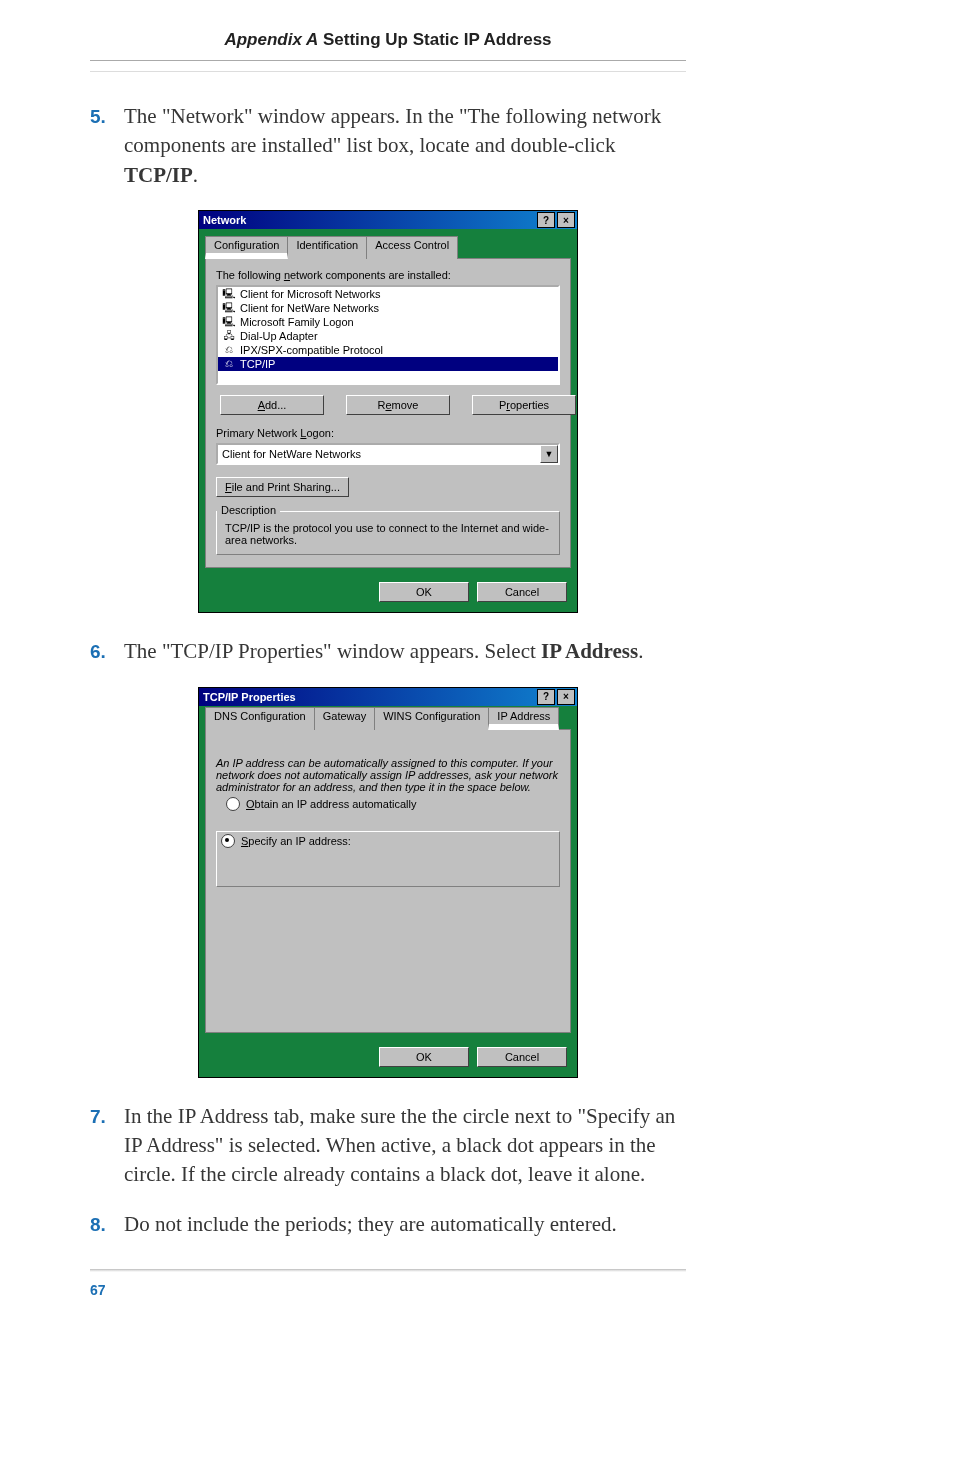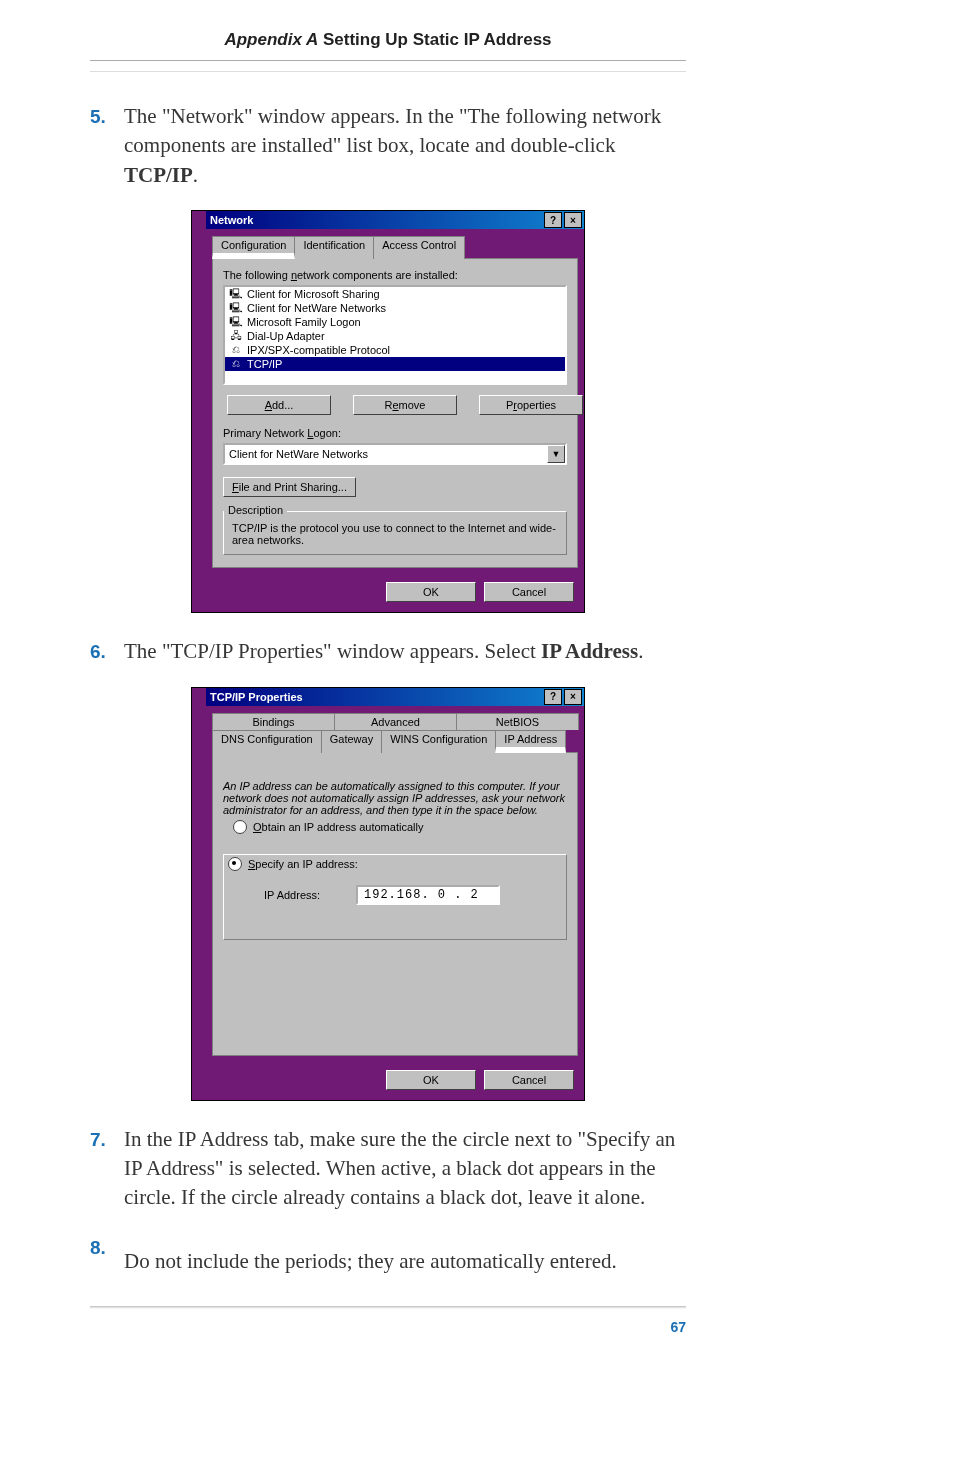--- a/index.html
+++ b/index.html
@@ -65,26 +65,25 @@
   .bold { font-weight: bold; font-family: inherit; }
 
   
   .win-wrap {
     display: flex;
     justify-content: center;
     margin: 8px 0 24px 0;
   }
   .win {
     width: 378px;
-    background: #701a75;
+    background: #15803d;
     font-family: "MS Sans Serif", Tahoma, Arial, sans-serif;
     font-size: 11px;
     color: #000;
     border: 1px solid #000;
-    padding-left: 14px;
   }
   .titlebar {
     height: 18px;
     background: linear-gradient(to right, #000080, #1084d0);
     color: #fff;
     font-weight: bold;
     display: flex;
     align-items: center;
     padding: 0 2px 0 4px;
   }
@@ -231,28 +230,28 @@
     padding: 1px 6px; min-width: 128px;
     white-space: pre;
   }
   .footer-rule {
     margin-top: 30px;
     height: 2px;
     background: linear-gradient(to bottom, #d8d8d8, #fff);
     border-top: 1px solid #c8c8c8;
   }
   .pagenum {
-    text-align: right;
+    text-align: left;
     font-family: Arial, sans-serif;
     font-weight: bold;
     color: #1b6fb4;
     font-size: 14px;
     padding: 10px 0 18px 0;
   }
-  .para-block { margin-top: 14px; }
+  .para-block { }
   .tight { margin-top:17px; margin-bottom:4px;font-style:italic;}
 </style>
 </head>
 <body>
 
 <div class="page">
 
   <div class="header">
     <span class="italic">Appendix A</span><span>  Setting Up Static IP Address</span>
   </div>
@@ -281,21 +280,21 @@
         <div class="tab">Identification</div>
         <div class="tab">Access Control</div>
       </div>
       <div class="tab-body">
         <div class="label">
           The following <span class="u">n</span>etwork components are installed:
         </div>
         <div class="listbox">
           <div class="item">
               <span class="ic">🖳</span>
-              <span>Client for Microsoft Sharing</span>
+              <span>Client for Microsoft Networks</span>
             </div>
           <div class="item">
               <span class="ic">🖳</span>
               <span>Client for NetWare Networks</span>
             </div>
           <div class="item">
               <span class="ic">🖳</span>
               <span>Microsoft Family Logon</span>
             </div>
           <div class="item">
@@ -347,49 +346,40 @@
     </li>
   </ol>
 
   <div class="win-wrap">
     <div class="win">
       <div class="titlebar">
         <span class="title">TCP/IP Properties</span>
         <span class="ctl">?</span>
         <span class="ctl">×</span>
       </div>
-      <div class="tabstrip">
-        <div class="tab" style="flex:1;text-align:center">Bindings</div>
-        <div class="tab" style="flex:1;text-align:center">Advanced</div>
-        <div class="tab" style="flex:1;text-align:center">NetBIOS</div>
-      </div>
       <div class="tabstrip row2">
         <div class="tab">DNS Configuration</div>
         <div class="tab">Gateway</div>
         <div class="tab">WINS Configuration</div>
         <div class="tab active">IP Address</div>
       </div>
       <div class="tab-body" style="min-height:280px">
         <div class="tight">An IP address can be automatically assigned to this computer. If your network does not automatically assign IP addresses, ask your network administrator for an address, and then type it in the space below.</div>
 
         <div class="radio-row" style="">
           <span class="radio"></span>
           <span><span class="u">O</span>btain an IP address automatically</span>
         </div>
 
         <div class="group" style="margin-top:20px;padding-top:6px">
           <div class="radio-row" style="margin-left:-4px;margin-top:-14px;background:#c0c0c0;display:inline-flex;padding-right:4px">
             <span class="radio sel"></span>
             <span><span class="u">S</span>pecify an IP address:</span>
           </div>
 
-          <div class="ip-field-row">
-            <span style="width:78px">IP Address:</span>
-            <span class="ip-input">192.168. 0 . 2</span>
-          </div>
           <div style="height:26px"></div>
         </div>
       </div>
       <div class="dlg-footer">
         <div class="btn" style="min-width:72px">OK</div>
         <div class="btn" style="min-width:72px">Cancel</div>
       </div>
     </div>
   </div>
 

